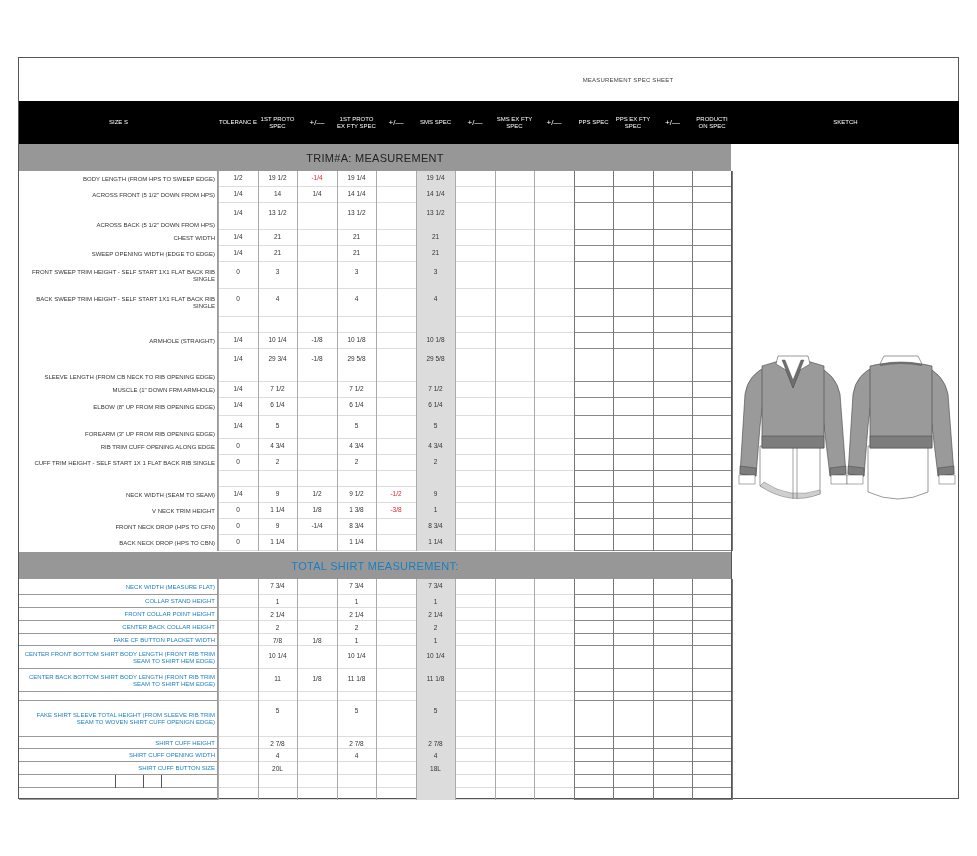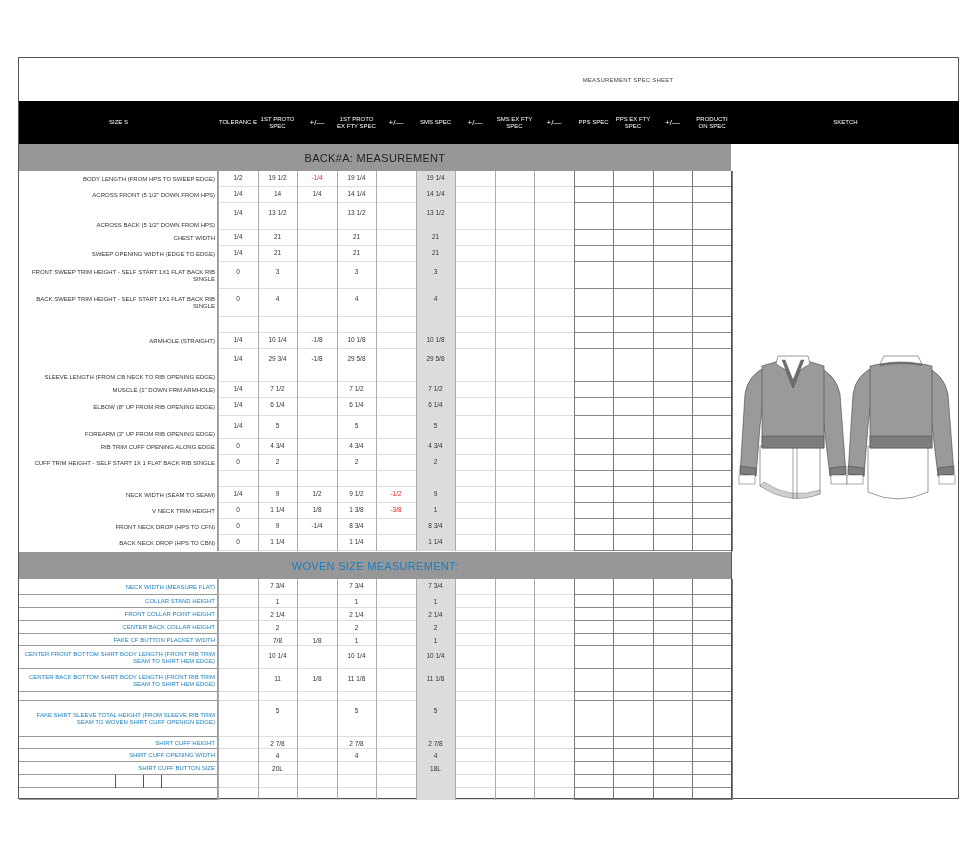--- a/index.html
+++ b/index.html
@@ -39,21 +39,21 @@
       <div class="hcell" style="left: 397px; width: 39px;">SMS SPEC</div>
       <div class="hcell" style="left: 436px; width: 40px; font-size: 8px;">+/—</div>
       <div class="hcell" style="left: 476px; width: 39px;">SMS EX FTY SPEC</div>
       <div class="hcell" style="left: 515px; width: 40px; font-size: 8px;">+/—</div>
       <div class="hcell" style="left: 555px; width: 39px;">PPS SPEC</div>
       <div class="hcell" style="left: 594px; width: 40px;">PPS EX FTY SPEC</div>
       <div class="hcell" style="left: 634px; width: 39px; font-size: 8px;">+/—</div>
       <div class="hcell" style="left: 673px; width: 40px;">PRODUCTI ON SPEC</div>
       <div class="hcell" style="left: 713px; width: 227px;">SKETCH</div>
     </div>
-  <div class="abs band yarn" style="top:86px;">BACK#A: MEASUREMENT</div>
+  <div class="abs band yarn" style="top:86px;">TRIM#A: MEASUREMENT</div>
   <div id="grid">
       <div class="sms-col" style="left: 397px; width: 39px; top: 113px; height: 380px;"></div>
       <div class="sms-col" style="left: 397px; width: 39px; top: 521px; height: 221px;"></div>
       <div class="row" style="top: 113px; height: 16px;">
         <div class="cell label" style="align-items: center;">BODY LENGTH (FROM HPS TO SWEEP EDGE)</div>
         <div class="cell" style="left: 199px; width: 40px; align-items: flex-start; padding-top: 3px;">1/2</div>
         <div class="cell" style="left: 239px; width: 39px; align-items: flex-start; padding-top: 3px;">19 1/2</div>
         <div class="cell red" style="left: 278px; width: 40px; align-items: flex-start; padding-top: 3px;">-1/4</div>
         <div class="cell" style="left: 318px; width: 39px; align-items: flex-start; padding-top: 3px;">19 1/4</div>
         <div class="cell" style="left: 357px; width: 40px; align-items: flex-start; padding-top: 3px;"></div>
@@ -277,21 +277,21 @@
       <div class="vline" style="left: 357px; top: 113px; height: 380px;"></div>
       <div class="vline" style="left: 397px; top: 113px; height: 380px;"></div>
       <div class="vline" style="left: 436px; top: 113px; height: 380px;"></div>
       <div class="vline" style="left: 476px; top: 113px; height: 380px;"></div>
       <div class="vline" style="left: 515px; top: 113px; height: 380px;"></div>
       <div class="vline" style="left: 555px; top: 113px; height: 380px; background: rgb(119, 119, 119);"></div>
       <div class="vline" style="left: 594px; top: 113px; height: 380px; background: rgb(119, 119, 119);"></div>
       <div class="vline" style="left: 634px; top: 113px; height: 380px; background: rgb(119, 119, 119);"></div>
       <div class="vline" style="left: 673px; top: 113px; height: 380px; background: rgb(119, 119, 119);"></div>
       <div class="vline" style="left: 713px; top: 113px; height: 380px; background: rgb(119, 119, 119);"></div>
-      <div class="abs band woven" style="top: 494px;">WOVEN SIZE MEASUREMENT:</div>
+      <div class="abs band woven" style="top: 494px;">TOTAL SHIRT MEASUREMENT:</div>
       <div class="row" style="top: 521px; height: 16px;">
         <div class="cell label blue" style="align-items: center;">NECK WIDTH (MEASURE FLAT)</div>
         <div class="cell" style="left: 199px; width: 40px; align-items: flex-start; padding-top: 3px;"></div>
         <div class="cell" style="left: 239px; width: 39px; align-items: flex-start; padding-top: 3px;">7 3/4</div>
         <div class="cell" style="left: 278px; width: 40px; align-items: flex-start; padding-top: 3px;"></div>
         <div class="cell" style="left: 318px; width: 39px; align-items: flex-start; padding-top: 3px;">7 3/4</div>
         <div class="cell" style="left: 357px; width: 40px; align-items: flex-start; padding-top: 3px;"></div>
         <div class="cell" style="left: 397px; width: 39px; align-items: flex-start; padding-top: 3px;">7 3/4</div>
       </div>
       <div class="hline" style="background: rgb(221, 221, 221); left: 199px; width: 356px; top: 536px;"></div>

